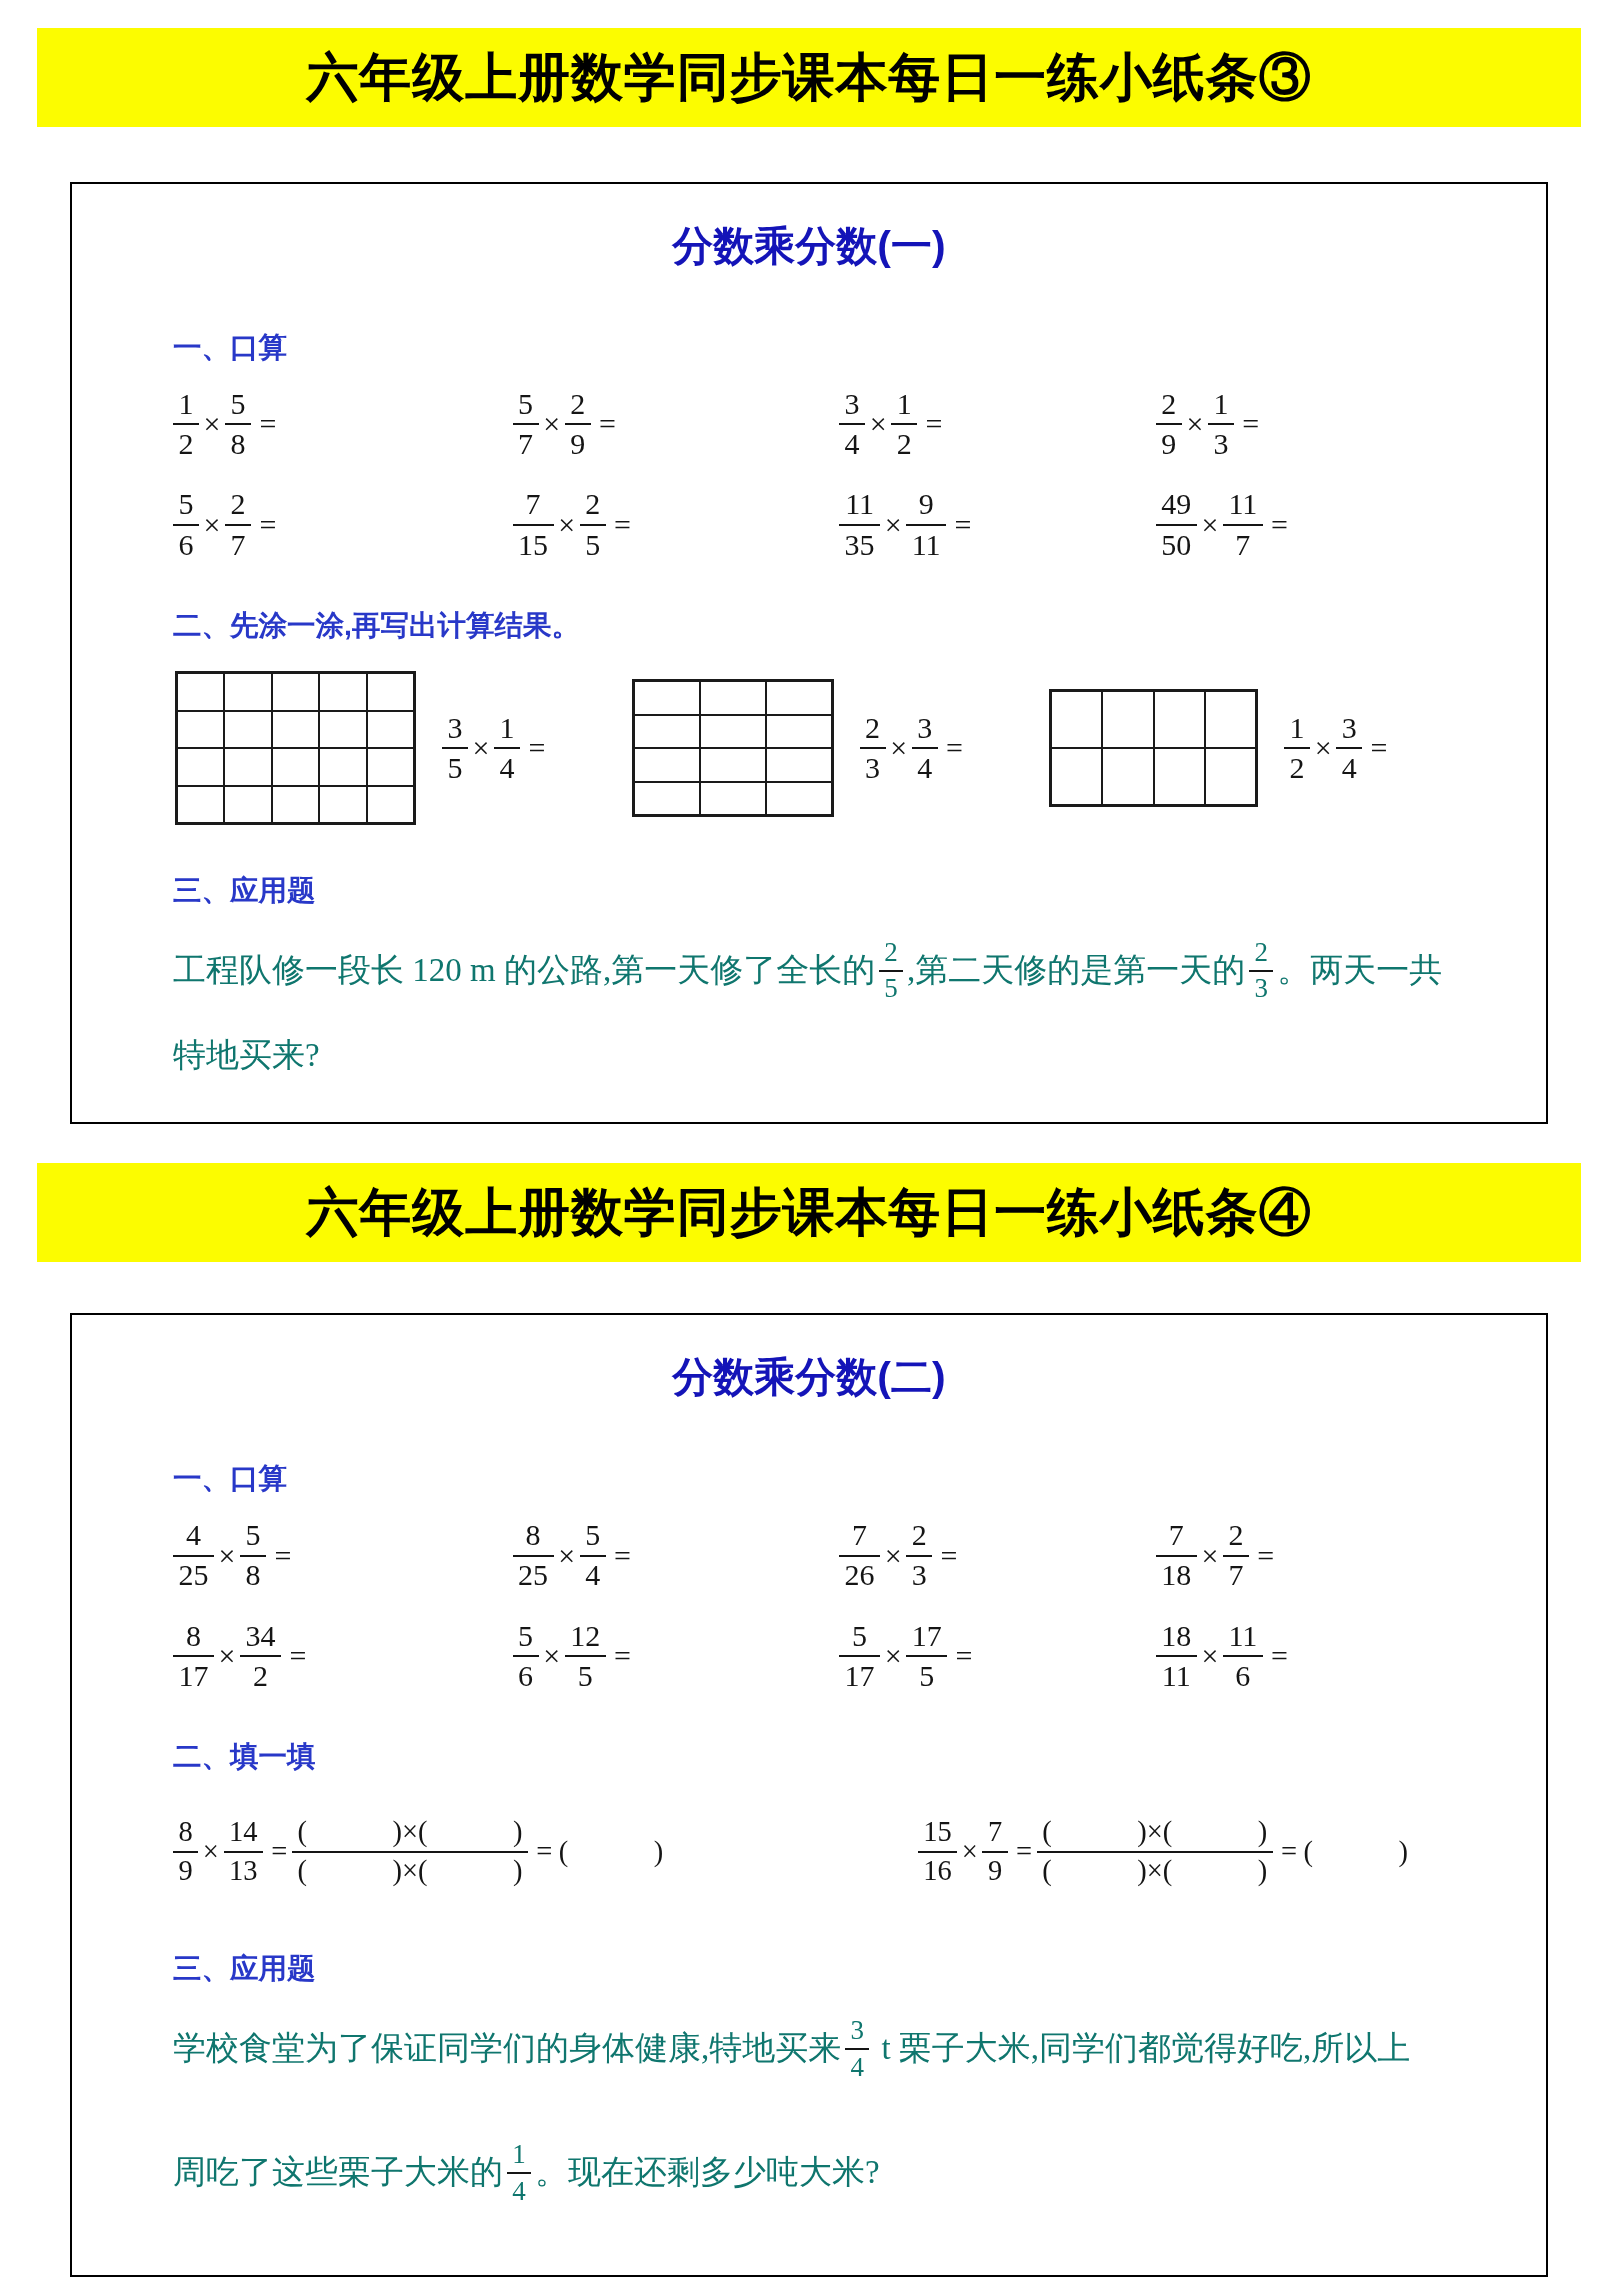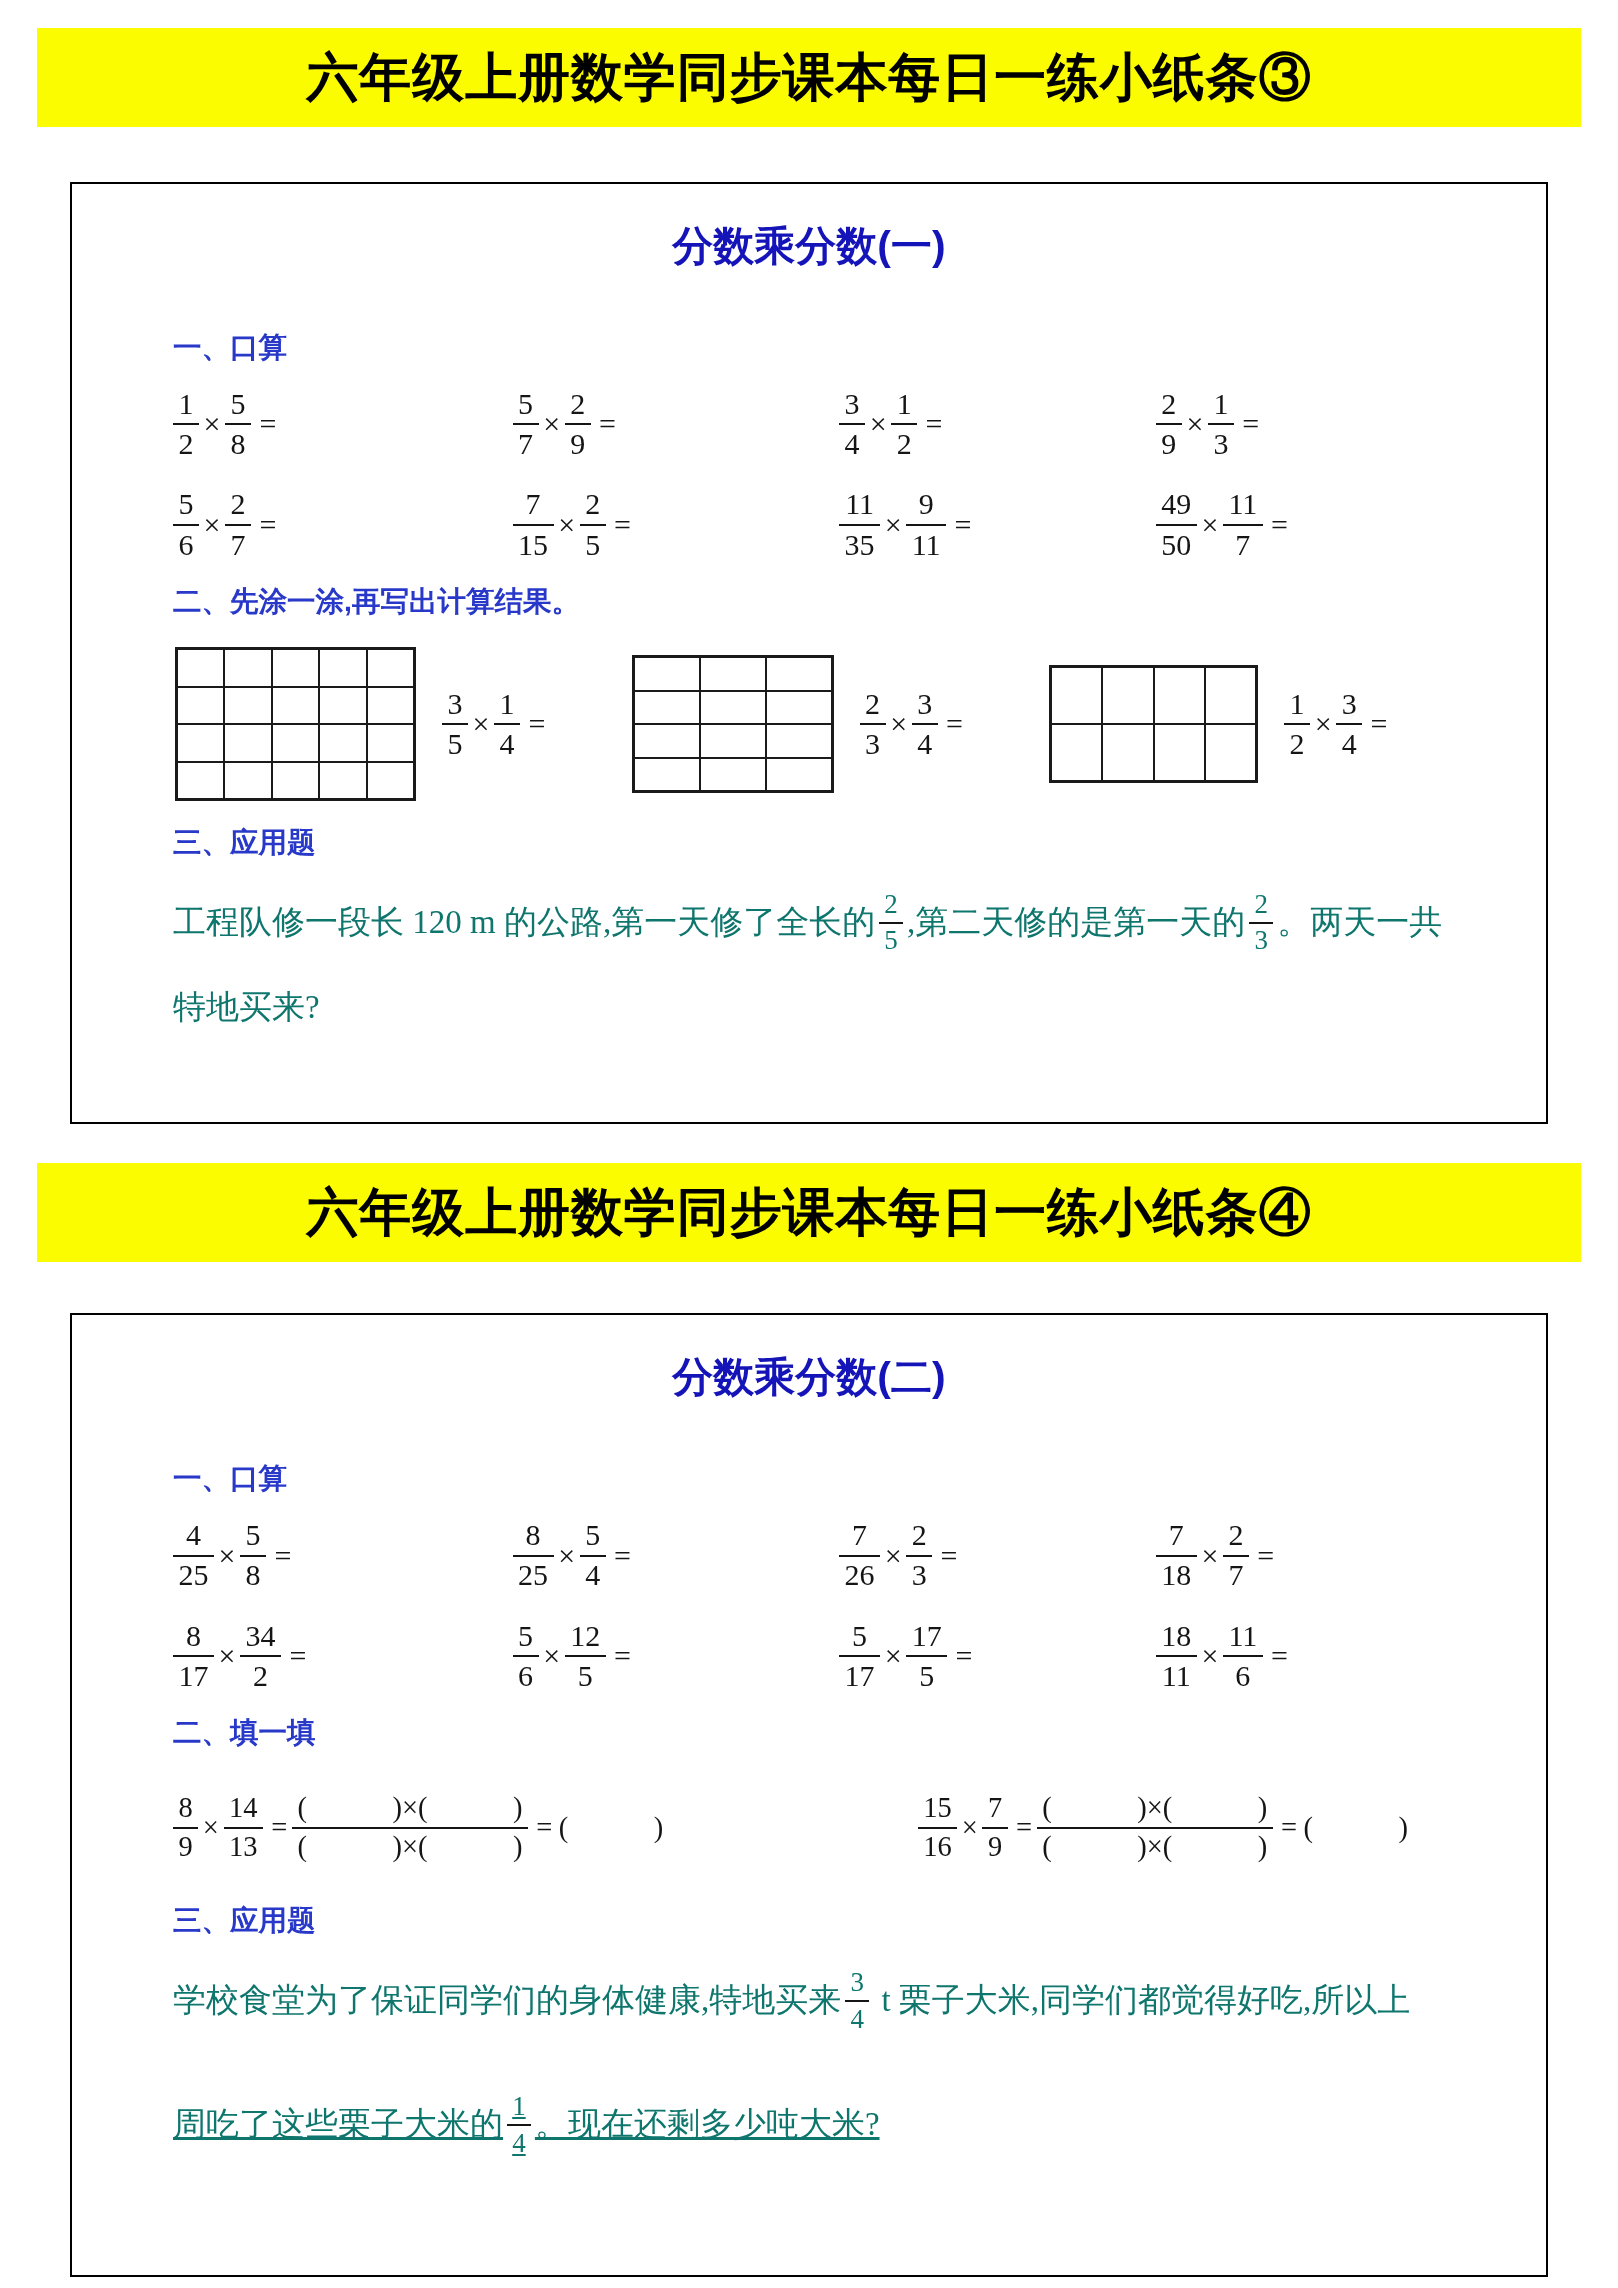--- a/index.html
+++ b/index.html
@@ -39,21 +39,21 @@
     font-weight:bold;
     font-size:41px;
     margin-bottom:55px;
   }
   .section-heading {
     color:#2838c8;
     font-weight:bold;
     font-size:28.5px;
     margin-left:101px;
   }
-  .mt { margin-top:21px; }
+  .mt { margin-top:45px; }
 
   
   .frac {
     display:inline-flex;
     flex-direction:column;
     text-align:center;
     font-family:"Liberation Serif", serif;
     line-height:1.15;
   }
   .frac .num { border-bottom:2.8px solid #151515; padding:0 5.5px 1.8px; white-space:pre; }
@@ -96,21 +96,21 @@
   .g1 { width:202px; height:138px; }
   .g2 { width:209px; height:118px; }
   .gp { margin-left:26px; }
 
   
   .word { margin:11px 96px 0 101px; font-family:"Liberation Serif", serif; color:#0f766e; }
   .wline { display:flex; align-items:center; font-size:33px; min-height:99px; }
   .wline .frac { font-size:27px; margin:0 3.7px; }
   .wtext { white-space:pre; }
   .wline2 { min-height:59px; margin-top:5.5px; }
-  .sheet-2 .wline2 { margin-top:24px; min-height:101px;text-decoration:underline; }
+  .sheet-2 .wline2 { margin-top:24px; min-height:101px; }
 
   
   .fill-row {
     display:flex;
     justify-content:space-between;
     padding:0 138px 0 101px;
     margin-top:22px;
     min-height:107px;
     align-items:center;
   }

